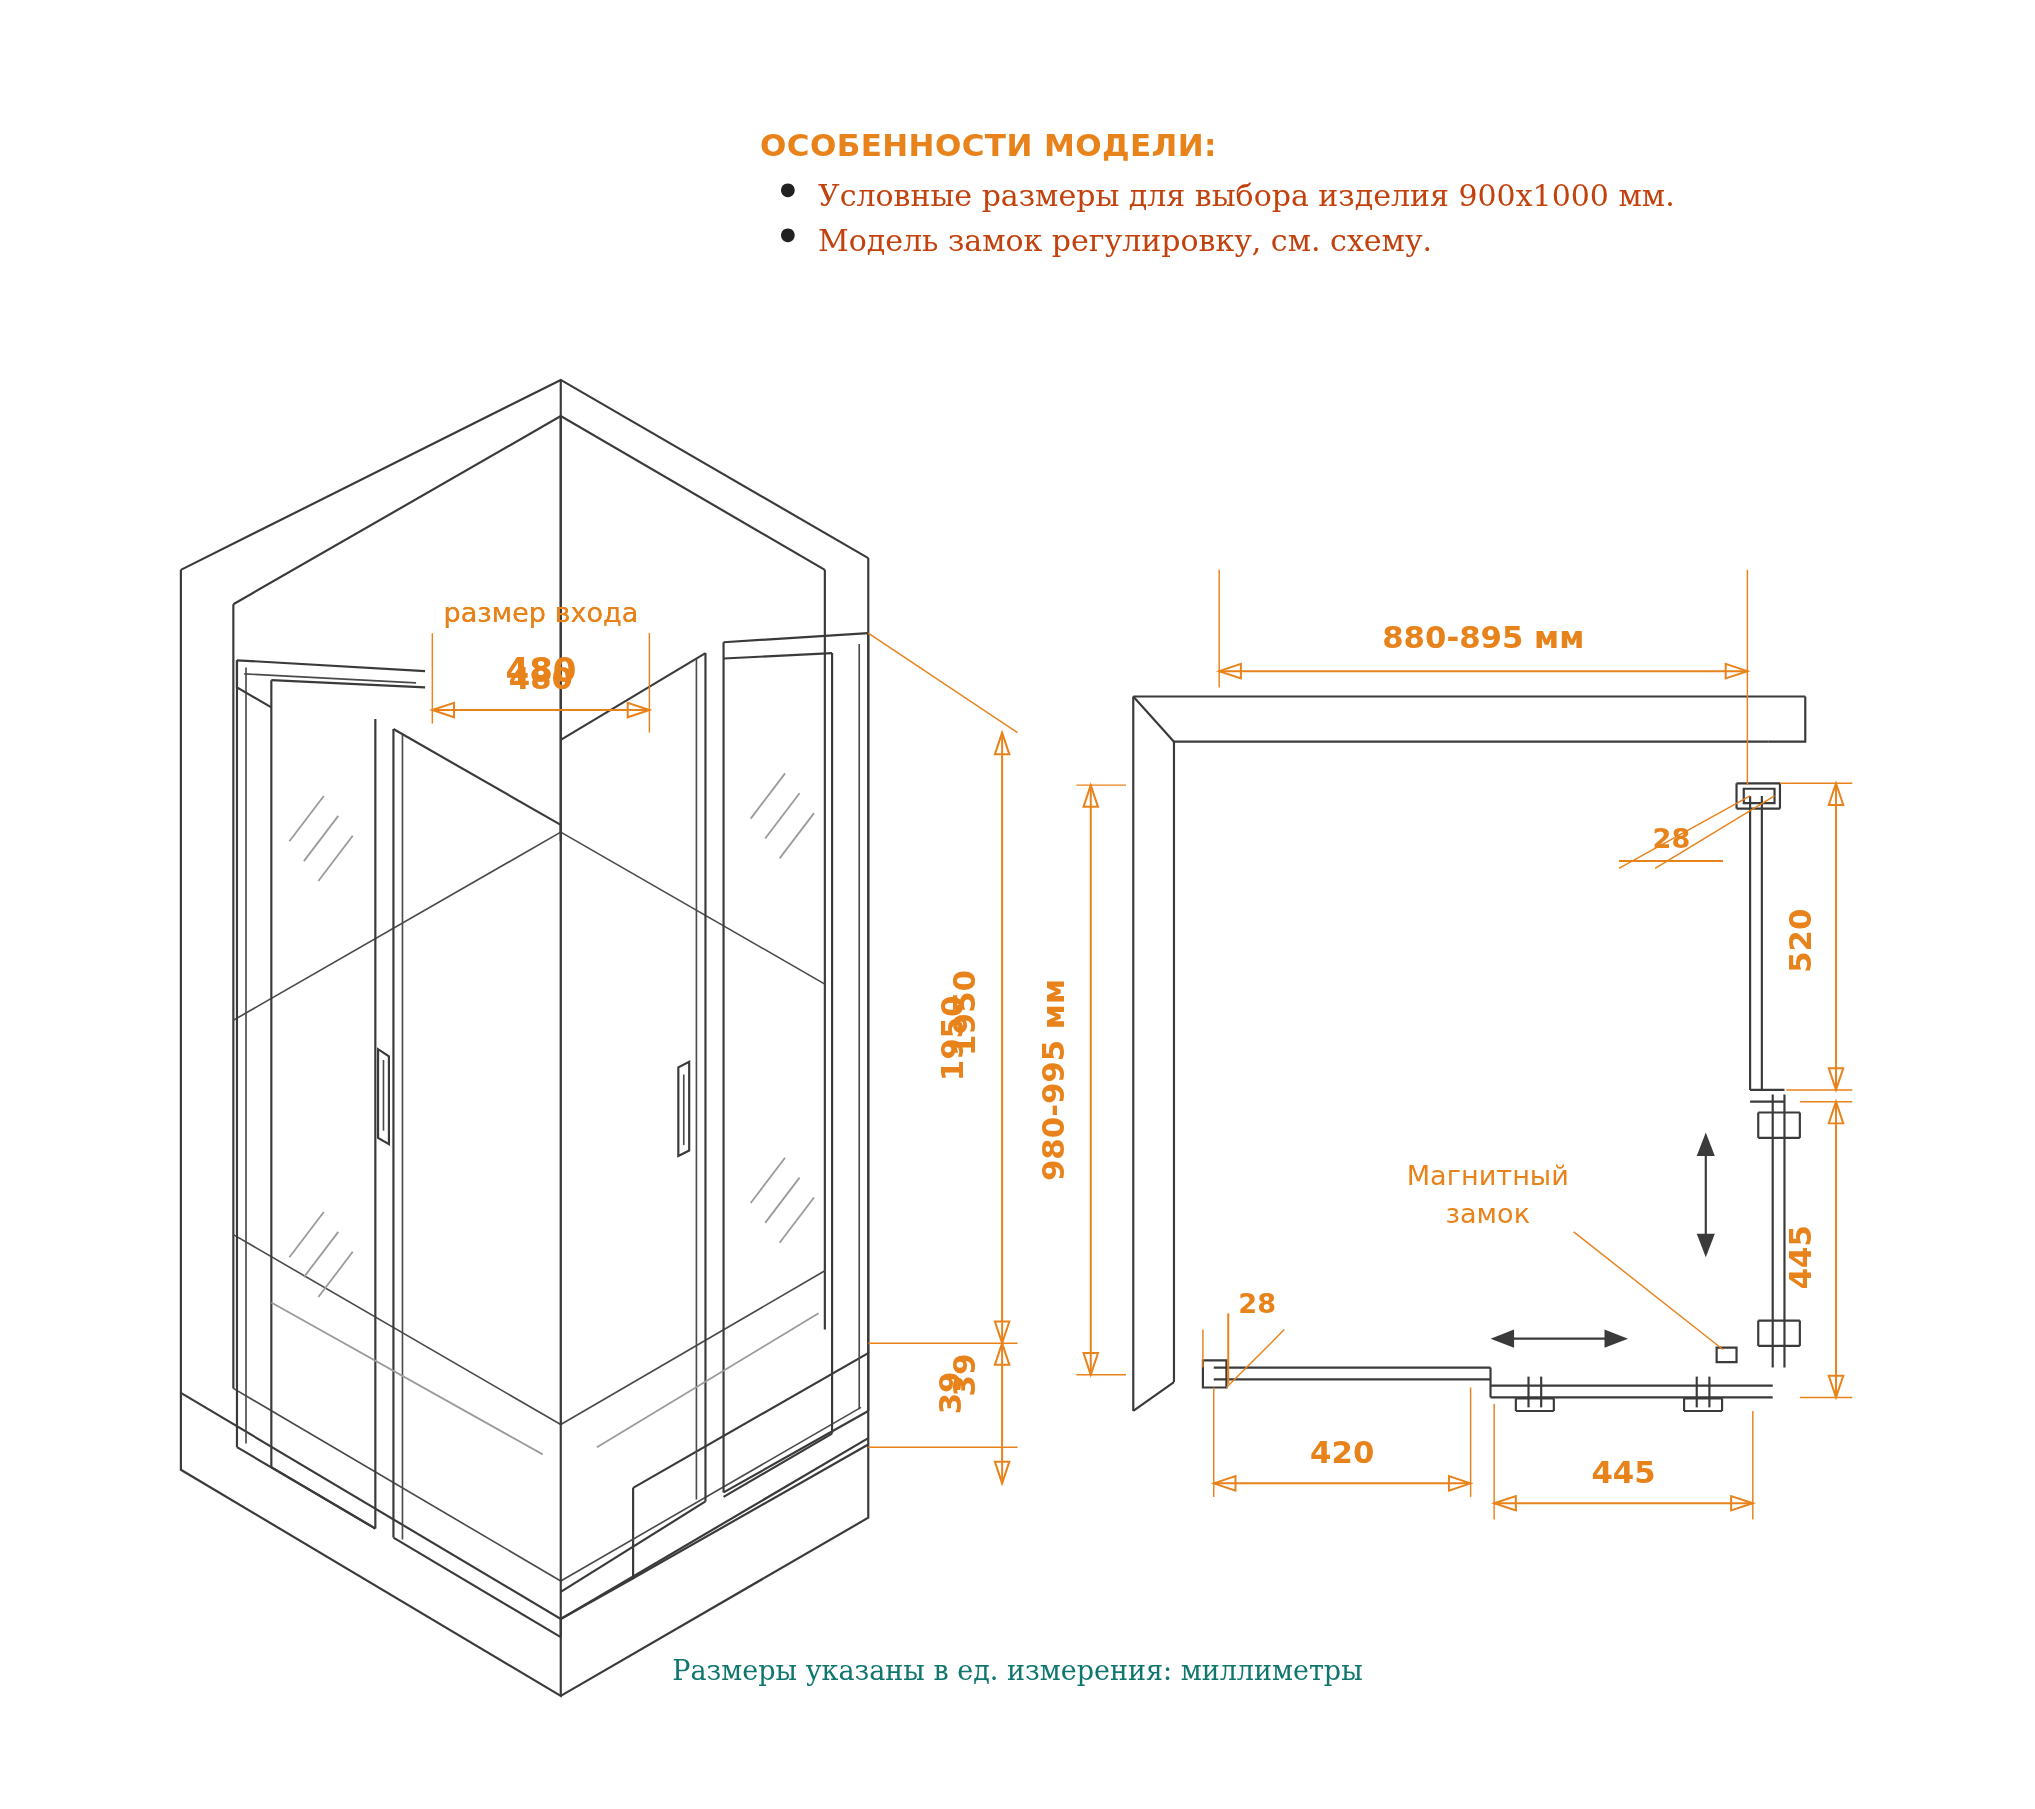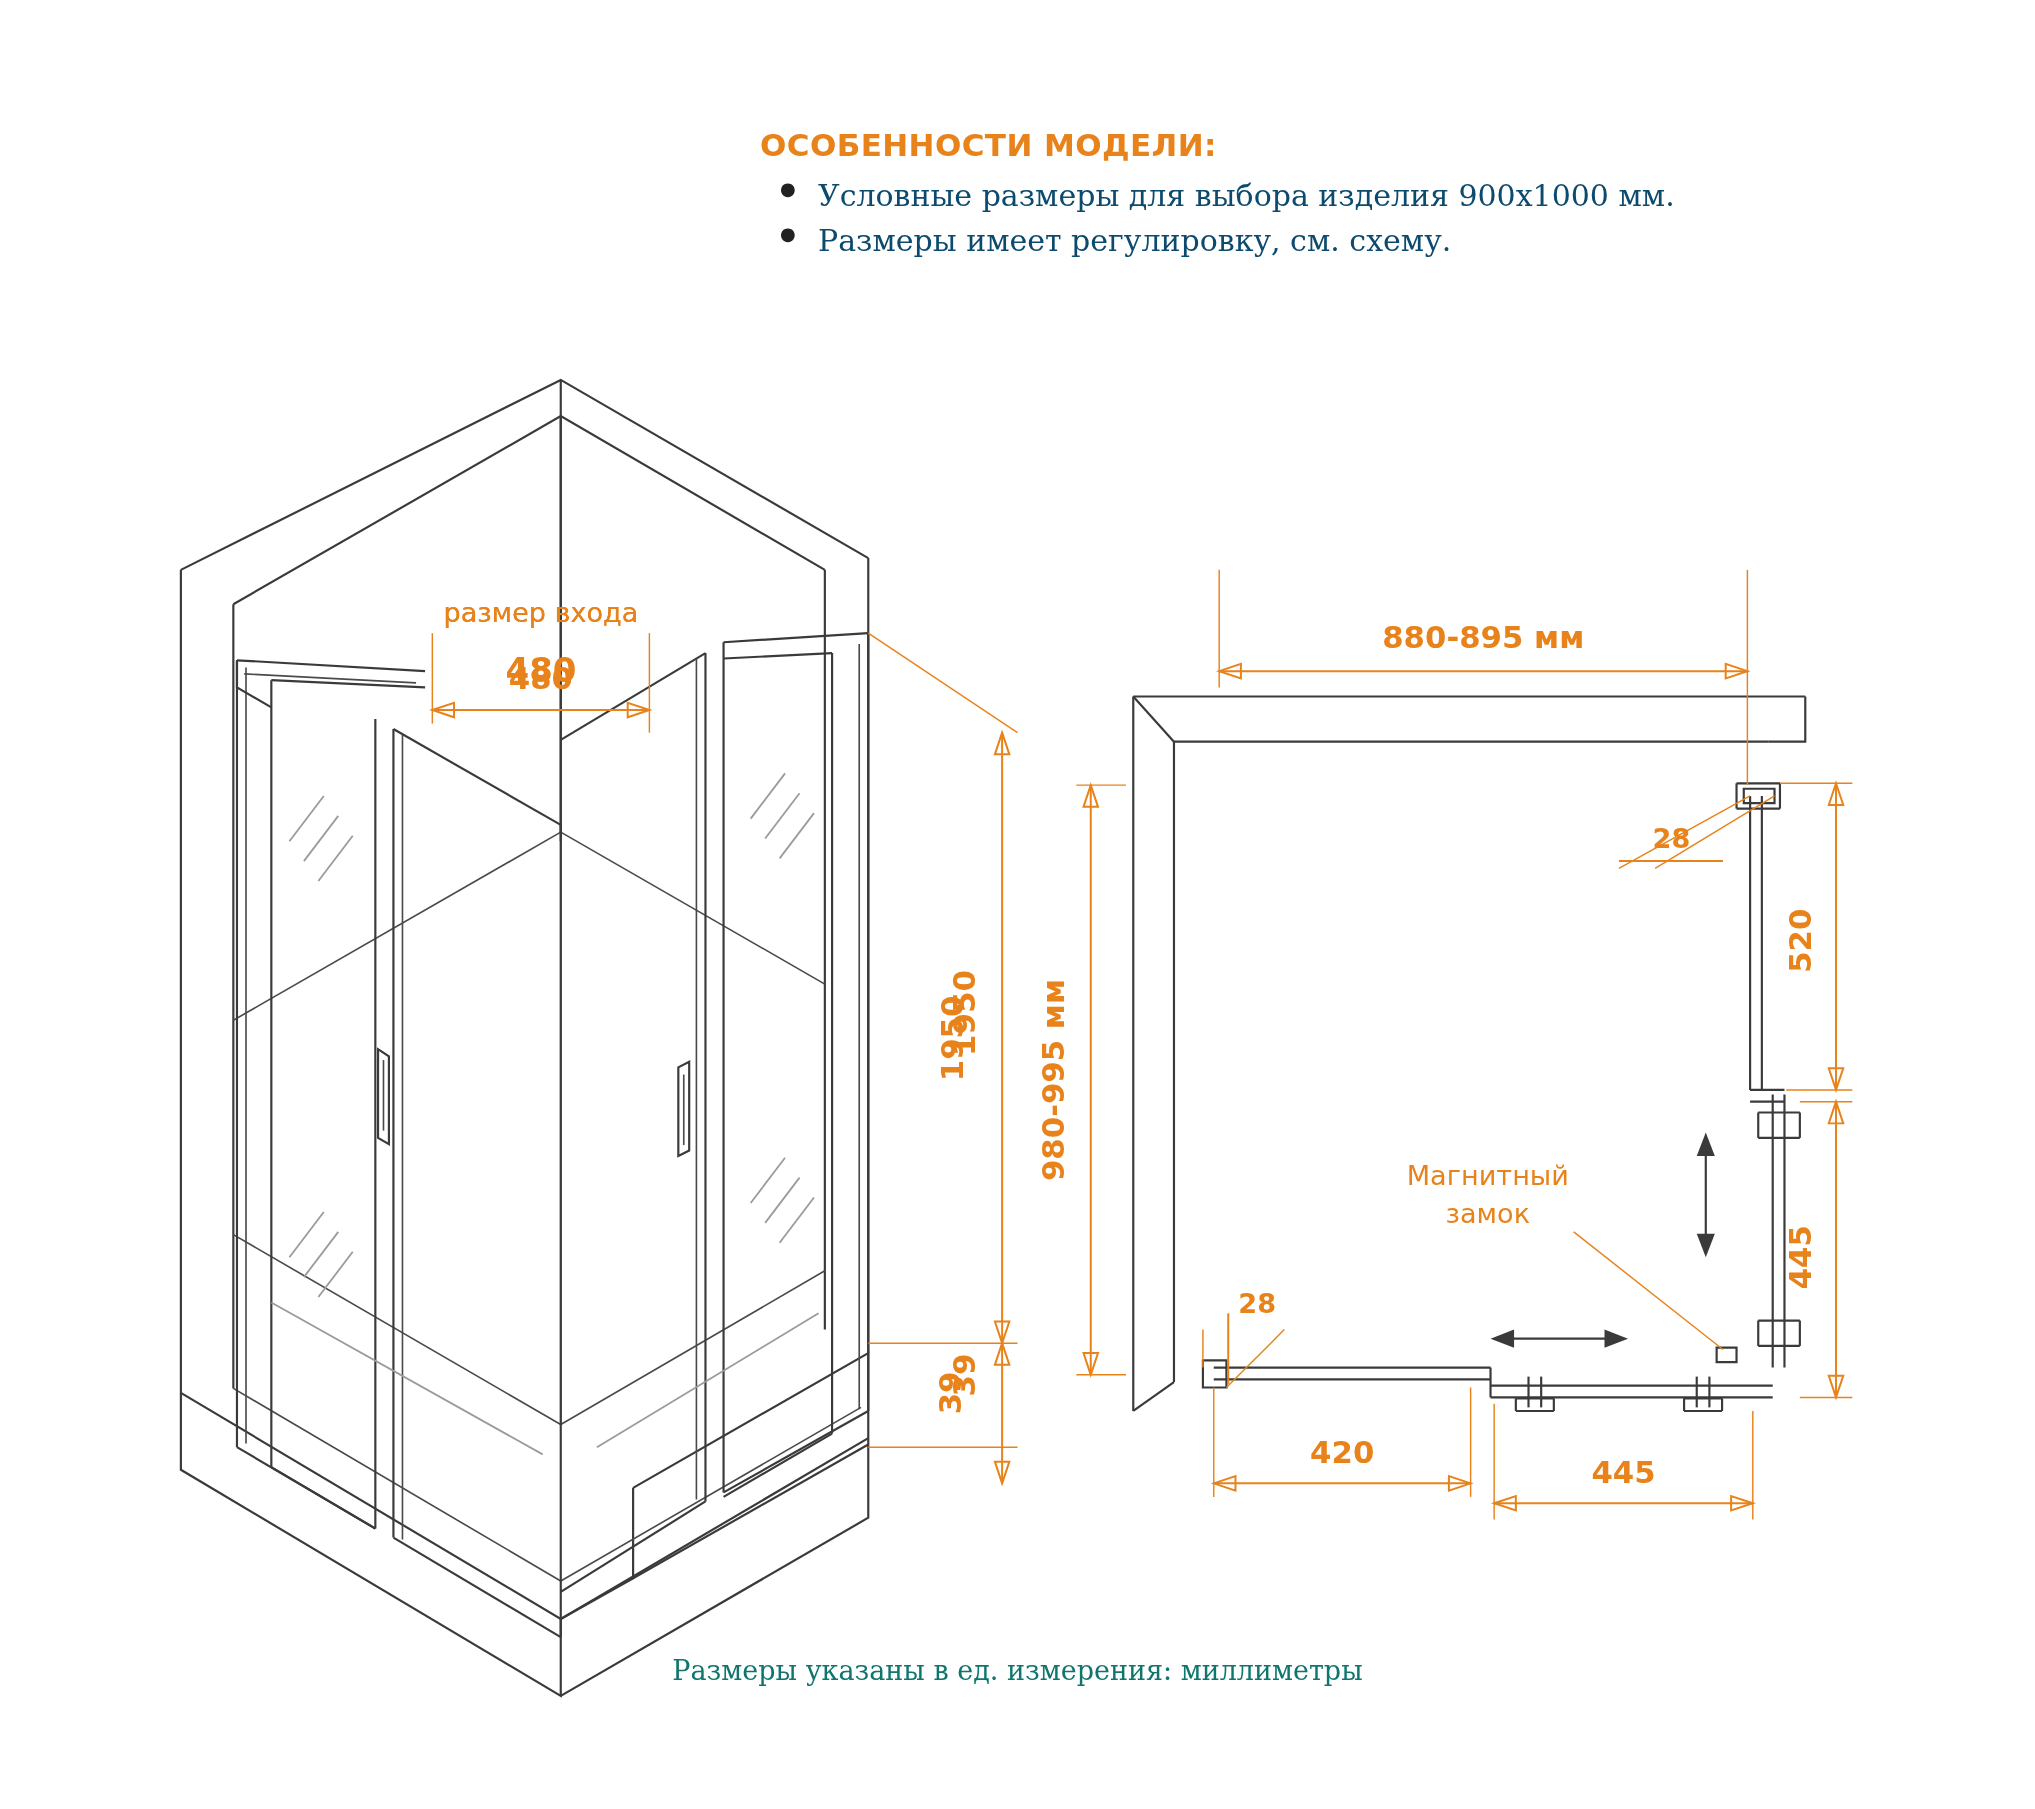--- a/index.html
+++ b/index.html
@@ -34,21 +34,21 @@
     margin: 0 0 12.7px 0;
     font-family: "DejaVu Sans", sans-serif;
   }
   .features ul {
     margin: 0;
     padding: 0 0 0 58px;
     list-style: none;
   }
   .features li {
     position: relative;
-    color: #0c4a6e;
+    color: #c2410c;
     font-size: 30px;
     line-height: 1.33;
     margin-bottom: 5.4px;
     font-family: "DejaVu Serif", serif;
   }
   .features li::before {
     content: "\25CF";
     position: absolute;
     left: -38px;
     top: 0.9px;
@@ -91,21 +91,21 @@
 </style>
 </head>
 <body>
 
 <div id="stage">
 
   <div class="features">
     <div class="features-title">ОСОБЕННОСТИ МОДЕЛИ:</div>
     <ul>
       <li>Условные размеры для выбора изделия 900х1000 мм.</li>
-      <li>Размеры имеет регулировку, см. схему.</li>
+      <li>Модель замок регулировку, см. схему.</li>
     </ul>
   </div>
 
   <svg width="2035" height="1809" viewBox="0 0 2250 2000">
 
     <g>
 
       <path class="ln" d="M200,1540 L620,1790 L700,1745 L700,1645"></path>
       <path class="ln" d="M200,1540 L200,1625 L620,1875 L620,1790"></path>
       <path class="ln" d="M620,1875 L960,1678 L960,1590"></path>

